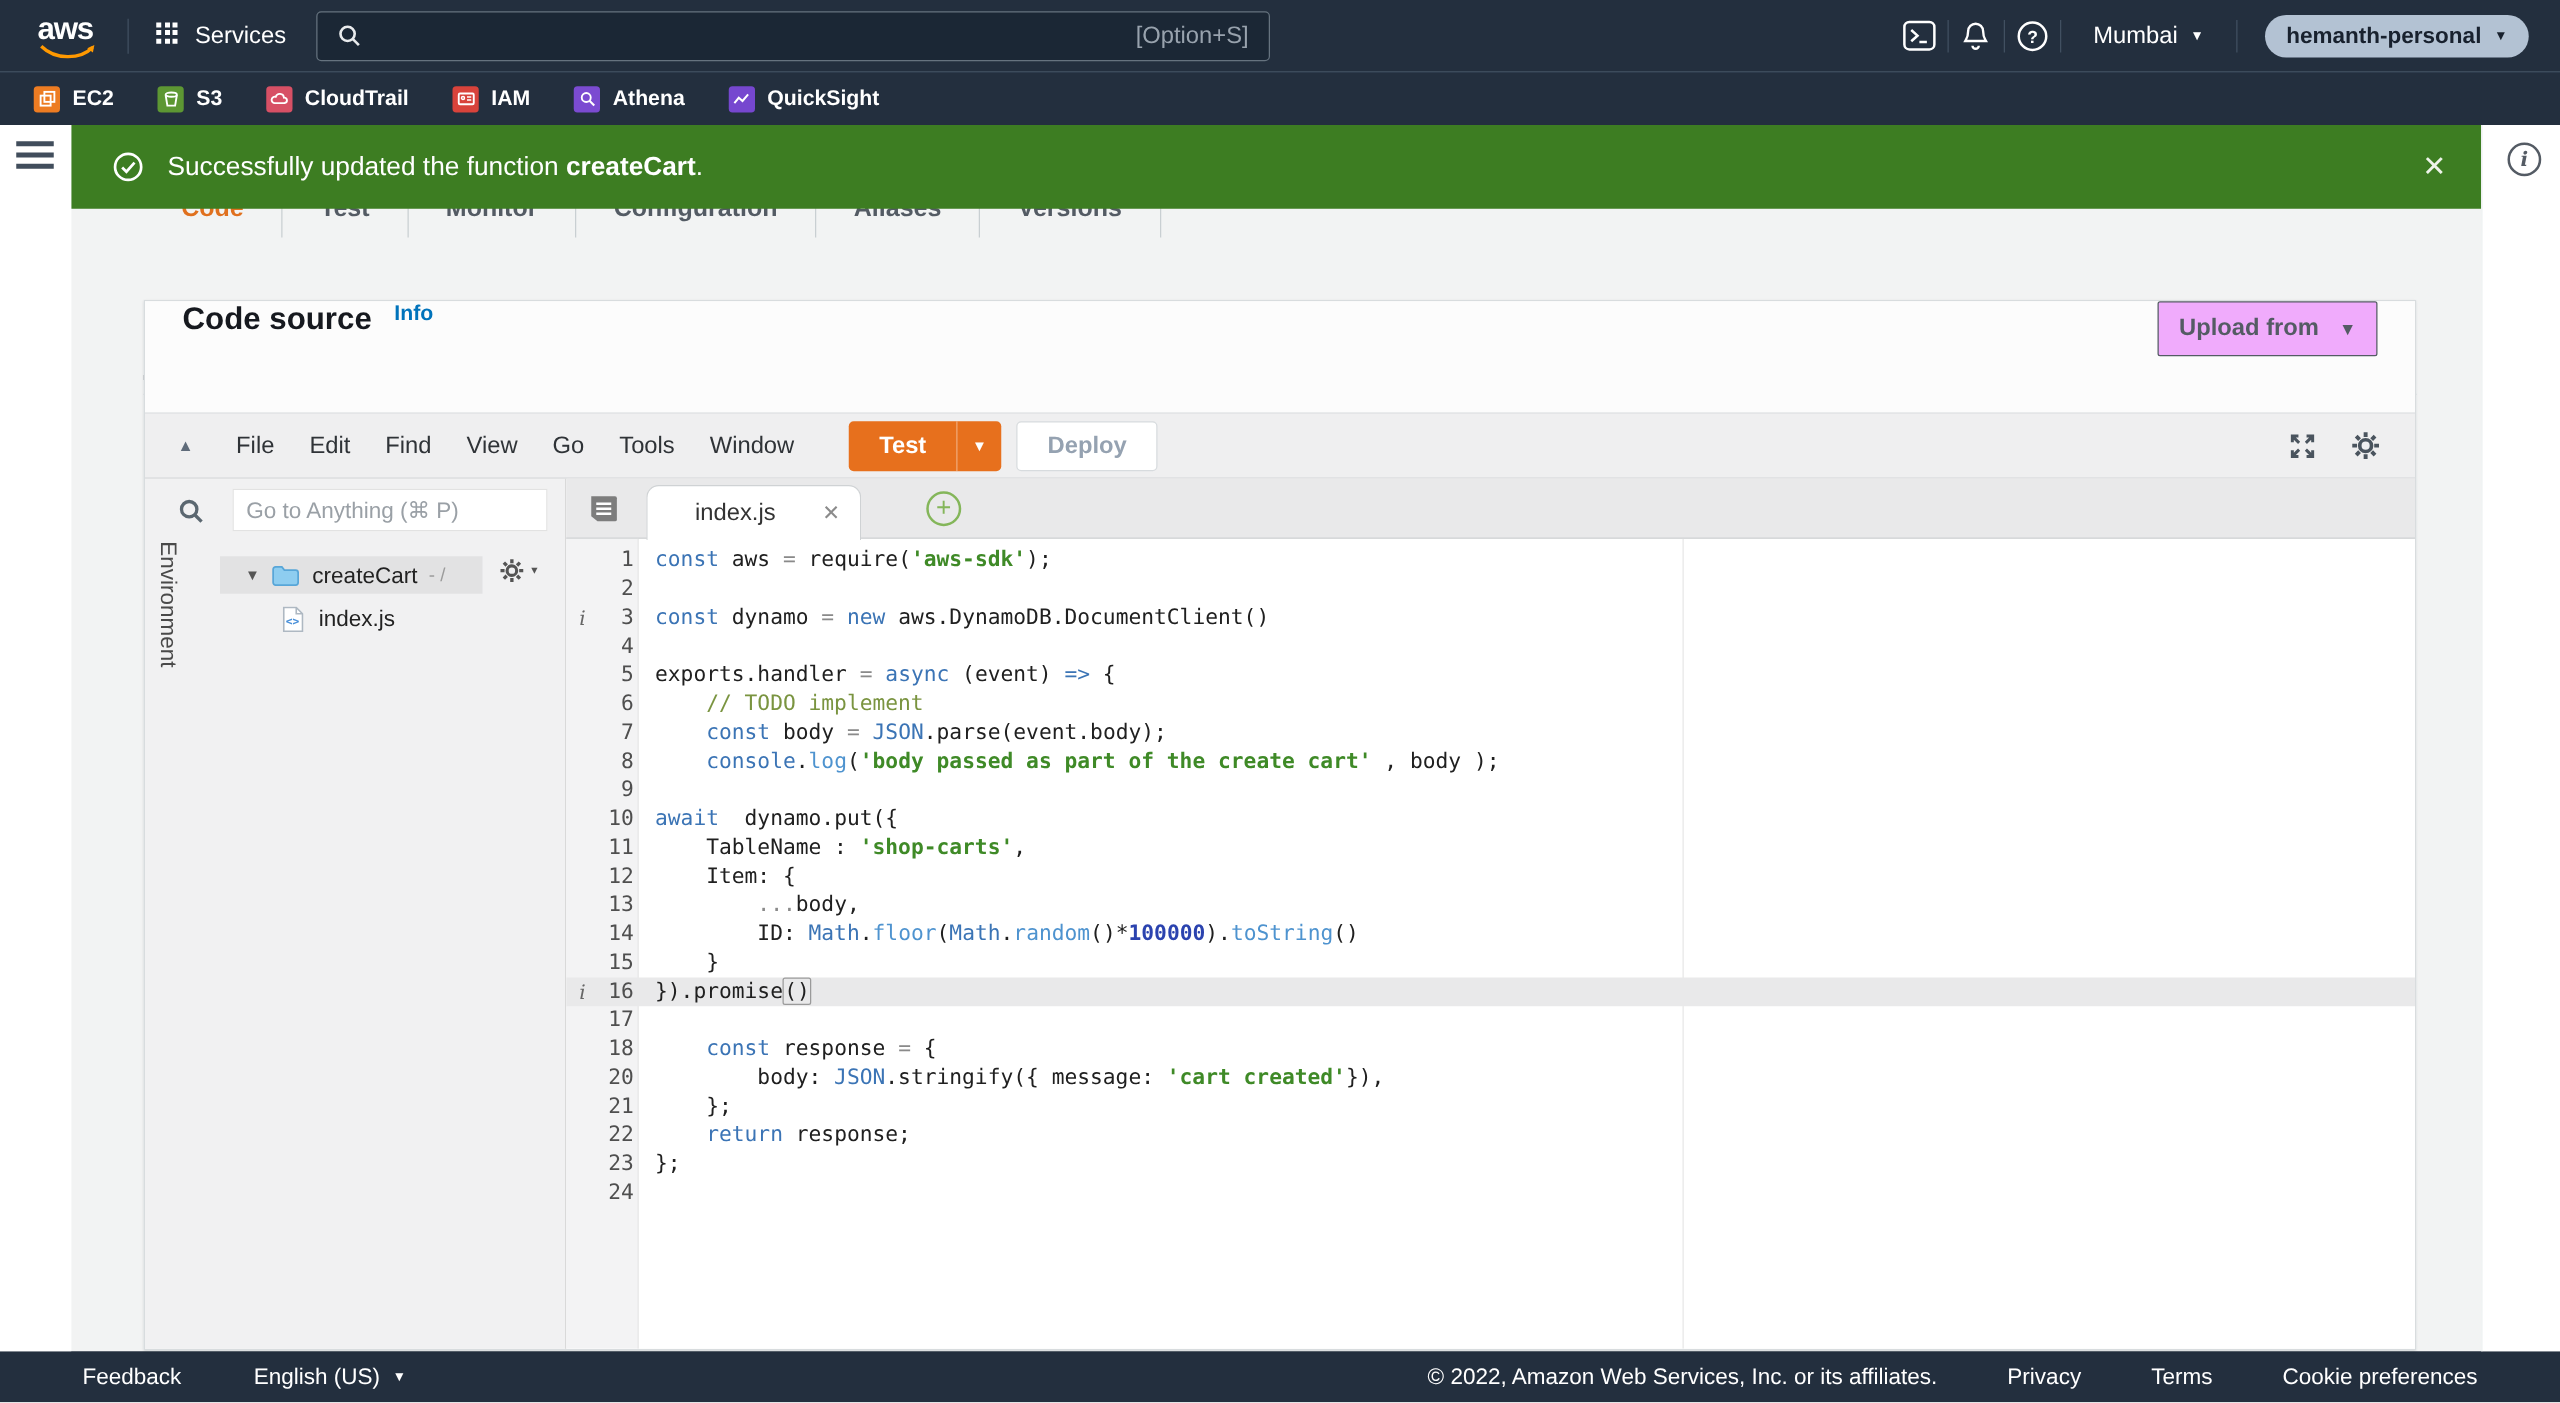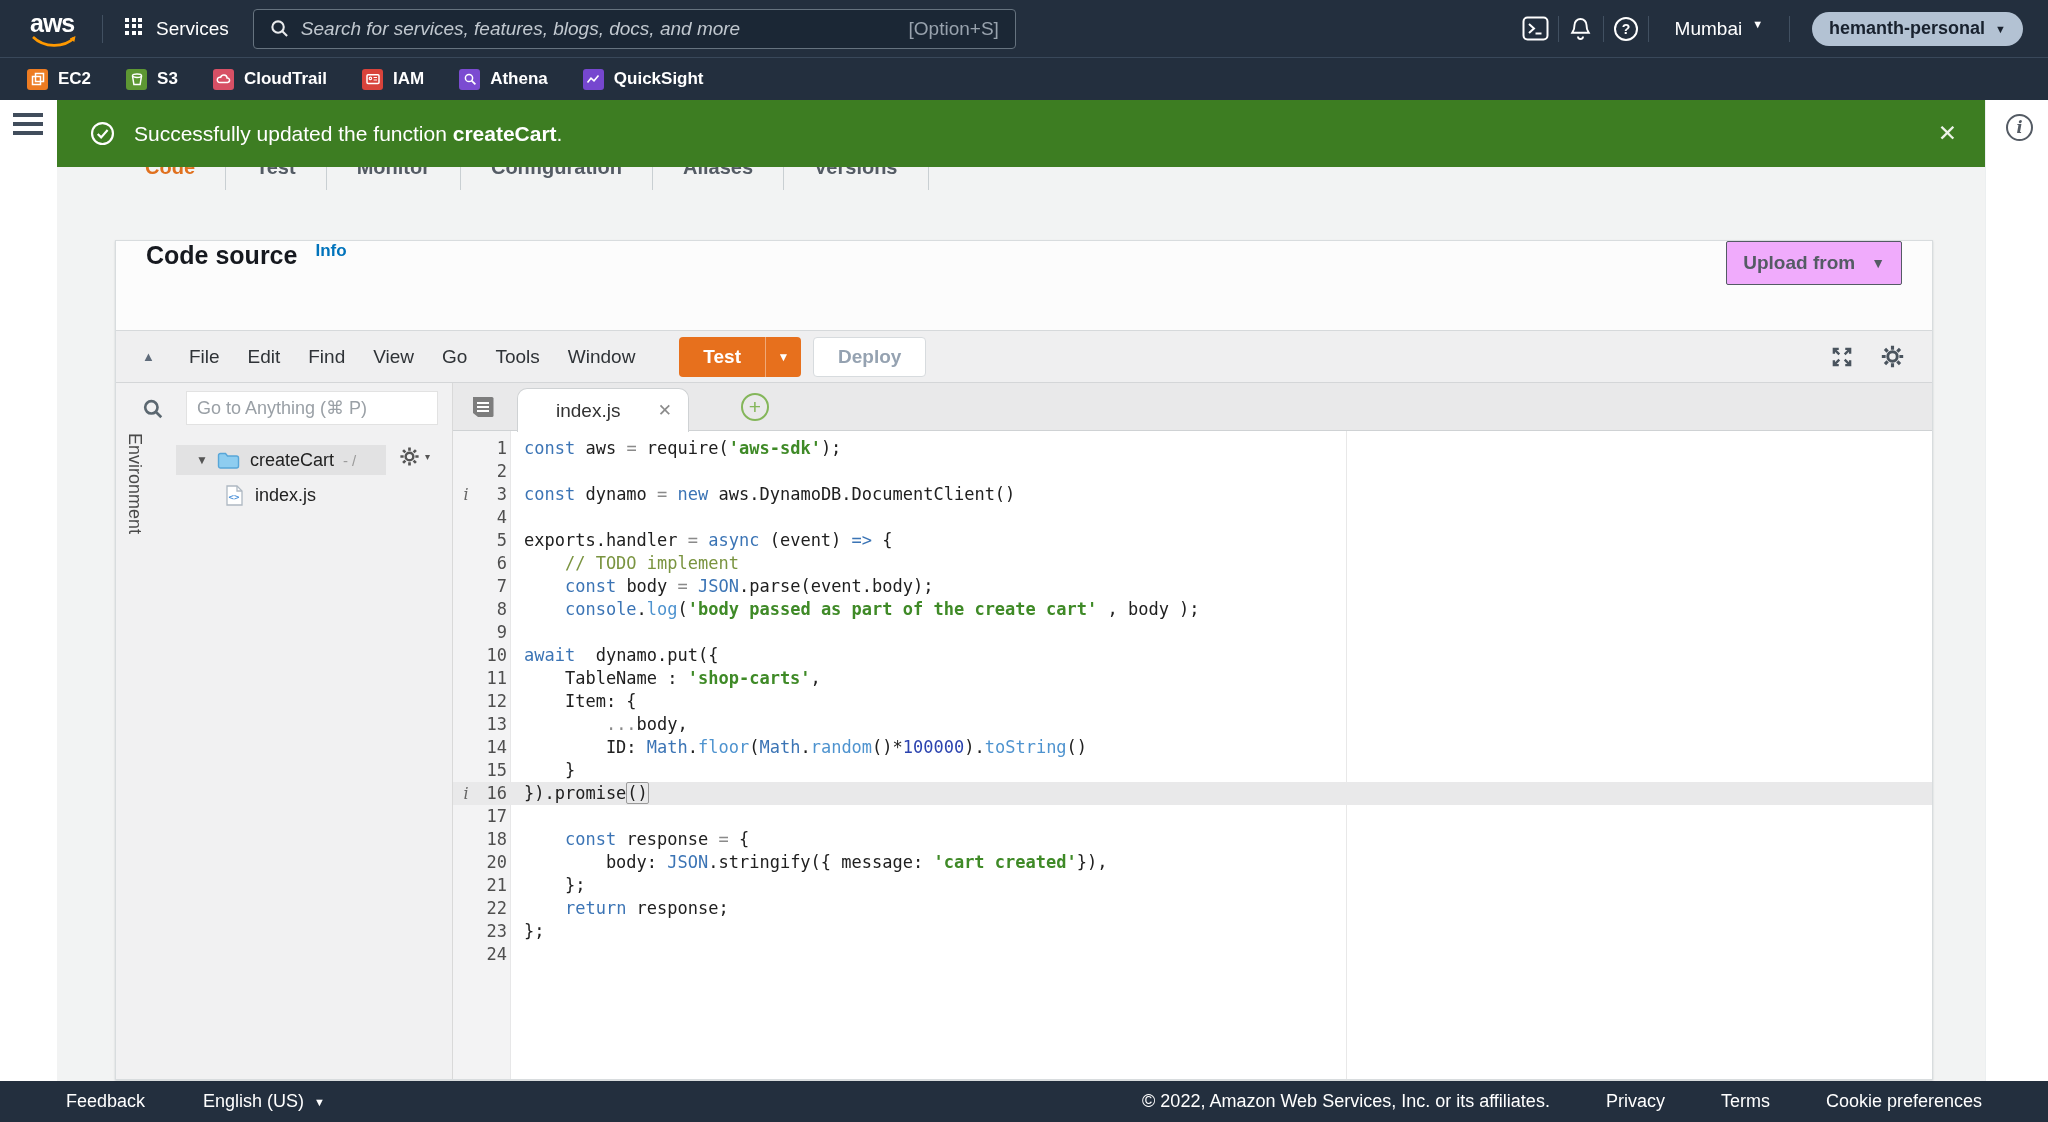--- a/index.html
+++ b/index.html
@@ -17,21 +17,21 @@
   .services-btn { display:flex; gap:14px; color:#fff; font-size:19px; }
   .grid-icon { display:grid; grid-template-columns:repeat(3,4px); grid-template-rows:repeat(3,4px); gap:2.5px; }
   .grid-icon i { background:#fff; }
   .nav-search { margin-left:24px; width:763px; height:40px; background:#1b2735; border:1px solid #66737f;
                 border-radius:4px; display:flex; align-items:center; padding:0 16px; }
   .nav-search .ph { font-style:italic; color:#c1c8cf; font-size:19px; margin-left:12px; }
   .nav-search .shortcut { margin-left:auto; color:#98a2ad; font-size:19px; }
   .nav-right { margin-left:auto; display:flex; align-items:center; }
   .nav-icon { width:44px; display:flex; justify-content:center; align-items:center; }
   .nav-vsep { width:1px; height:26px; background:#415061; }
-  .region { display:flex; align-items:flex-start; gap:10px; color:#fff; font-size:19px; padding:0 26px; }
+  .region { display:flex; align-items:center; gap:10px; color:#fff; font-size:19px; padding:0 26px; }
   .caret { font-size:11px; }
   .account-pill { margin-left:22px; height:34px; border-radius:17px; background:#b3c2d3; color:#18212e;
                   font-size:18px; font-weight:700; display:flex; align-items:center; gap:10px; padding:0 17px; }
 
   
   .favbar { position:absolute; left:0; top:57px; width:100%; height:43px; background:#232f3e;
             border-top:1px solid #39485a; display:flex; align-items:center; padding-left:27px; gap:35px; }
   .fav-item { display:flex; align-items:center; gap:10px; color:#fff; font-size:17px; font-weight:600; }
   .fav-ic { width:21px; height:21px; border-radius:3px; display:flex; align-items:center; justify-content:center; }
 
@@ -130,21 +130,21 @@
   .cl.hl { background:#e9e9ea; }
   .cl-ann { width:26px; text-align:center; font-family:"DejaVu Serif",serif; font-style:italic;
             color:#666; font-size:16px; flex:none; }
   .cl-num { width:28px; text-align:right; color:#4f4f4f; flex:none; }
   .cl-code { padding-left:17px; white-space:pre; color:#202020; }
   .tok-kw { color:#3b74b5; }
   .tok-bi { color:#3b74b5; }
   .tok-fn { color:#4e93cf; }
   .tok-str { color:#3f8a27;font-weight:bold; }
   .tok-com { color:#7a9440; }
-  .tok-num { color:#2b43af; font-weight:400;text-align:center; }
+  .tok-num { color:#2b43af; font-weight:700;text-align:center; }
   .tok-op { color:#8a8a8a; }
   .tok-box { border:1px solid #9a9a9a; border-radius:2px; }
 
   
   .footer { position:absolute; left:0; bottom:0; width:100%; height:41px; background:#232f3e; display:flex;
             align-items:center; color:#fff; font-size:18px; padding:0 66px; }
   .footer .lang { margin-left:58px; display:flex; align-items:center; gap:10px; }
   .footer-right { margin-left:auto; display:flex; align-items:center; gap:56px; }
   .f-link { cursor:pointer; }
 </style>
@@ -174,21 +174,20 @@
           <i></i>
           <i></i>
         </span>
       <span>Services</span>
     </div>
     <div class="nav-search">
       <svg width="19" height="19" viewBox="0 0 20 20">
         <circle cx="8.5" cy="8.5" r="6" stroke="#e9ebed" stroke-width="2.2" fill="none"></circle>
         <path d="M13 13 L18 18" stroke="#e9ebed" stroke-width="2.2"></path>
       </svg>
-      <span class="ph">Search for services, features, blogs, docs, and more</span>
       <span class="shortcut">[Option+S]</span>
     </div>
     <div class="nav-right">
       <div class="nav-icon">
         <svg width="27" height="25" viewBox="0 0 27 25">
           <rect x="1.5" y="1.5" width="24" height="22" rx="4" stroke="#fff" stroke-width="2" fill="none"></rect>
           <path d="M7 8 l5 4.5 L7 17" stroke="#fff" stroke-width="2" fill="none"></path>
           <path d="M13.5 17.5 h6" stroke="#fff" stroke-width="2"></path>
         </svg>
       </div>

